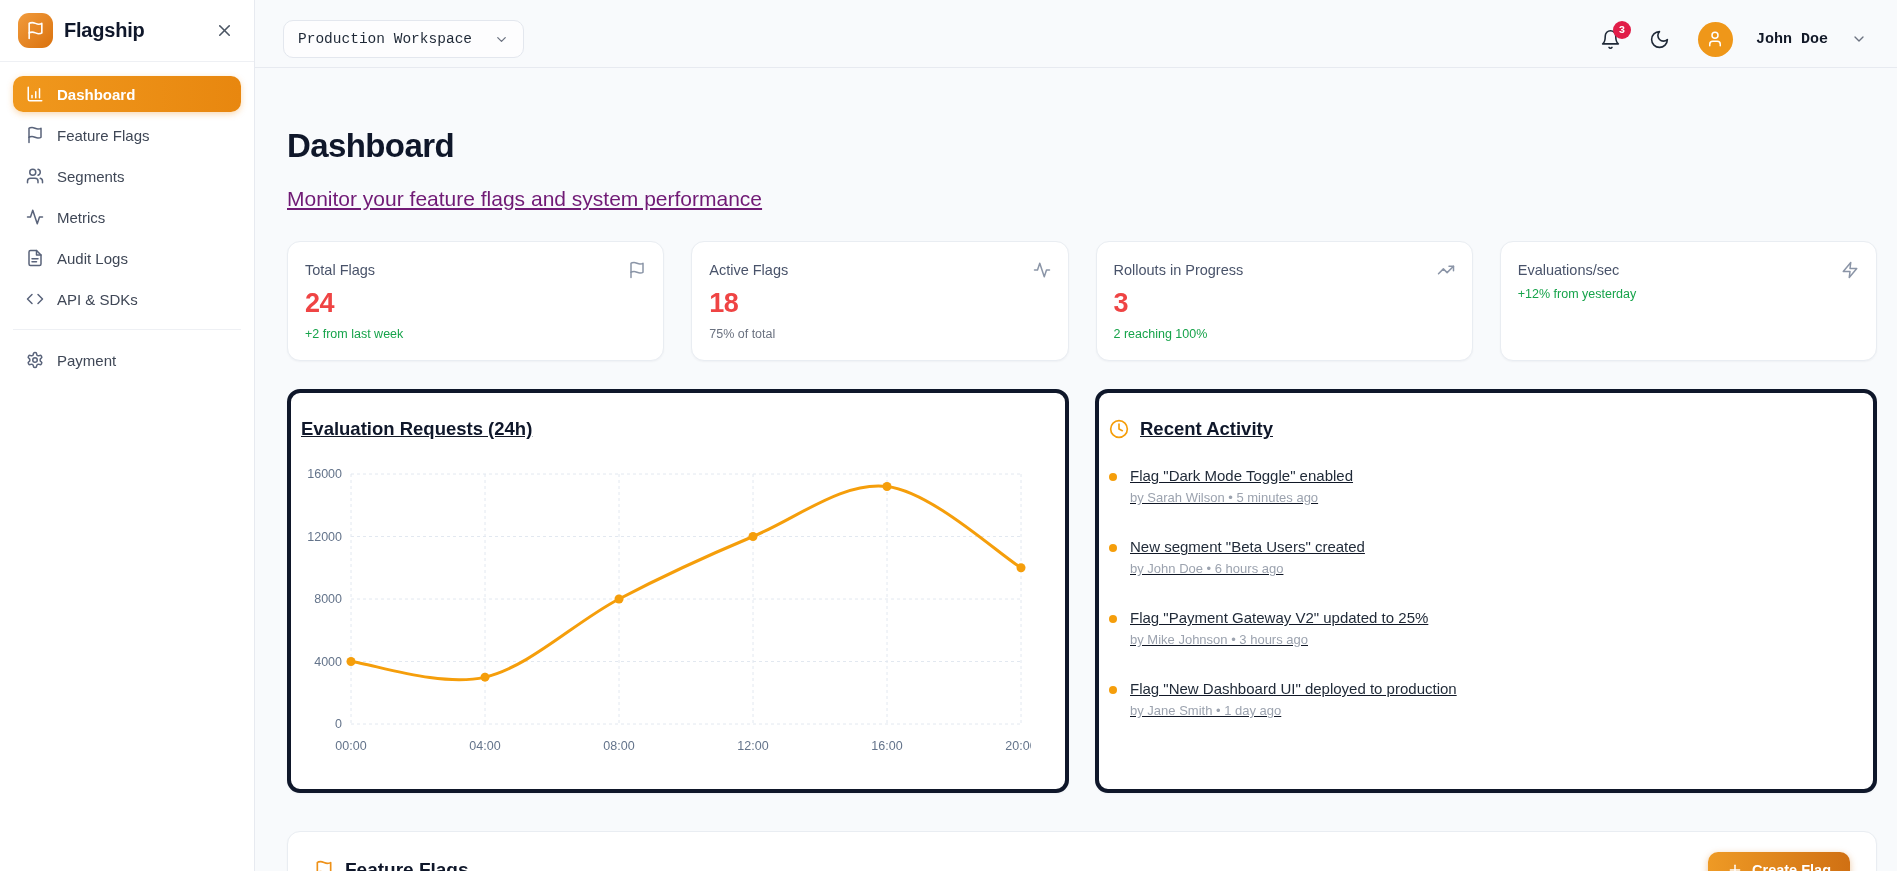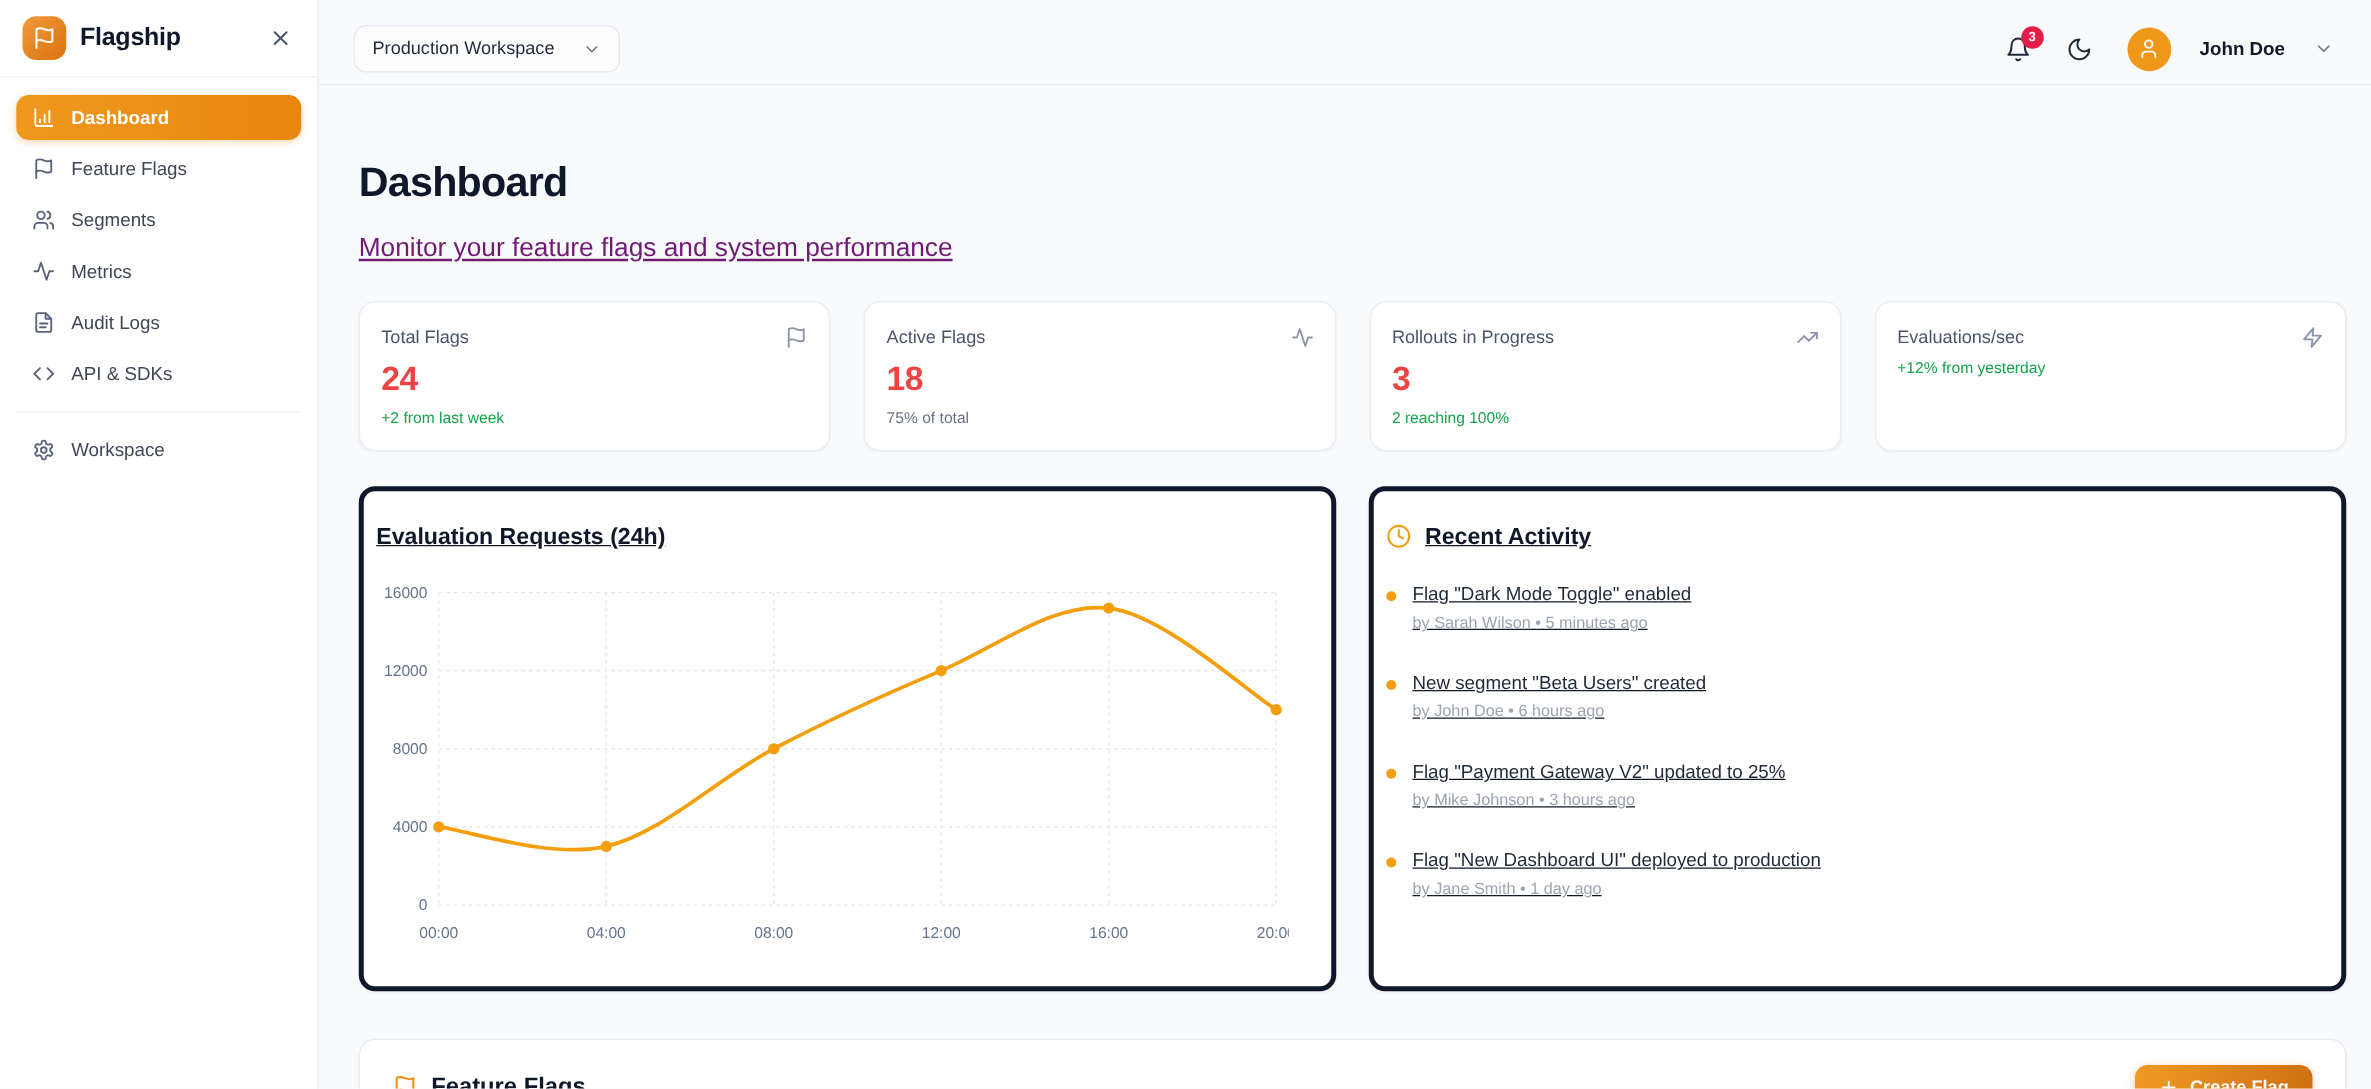--- a/index.html
+++ b/index.html
@@ -25,21 +25,21 @@
   .nav-item { display:flex; align-items:center; gap:13px; padding:9px 13px; border-radius:10px;
               font-size:15px; color:#3f4756; cursor:pointer; }
   .nav-item svg { width:18px; height:18px; color:#59637a; flex:none; }
   .nav-item.active { background:linear-gradient(90deg,#f0981d,#e8870f); color:#fff; font-weight:600;
                      box-shadow:0 2px 6px rgba(237,145,33,.35); }
   .nav-item.active svg { color:#fff; }
   .nav-divider { height:1px; background:#eef0f4; margin:12px 13px; }
 
   
   .topbar { position:absolute; left:255px; right:0; top:0; height:68px; display:flex; align-items:center;
-            padding:11px 30px 0 28px; border-bottom:1px solid #e7eaf0; }
+            padding:11px 30px 0 28px; border-bottom:1px solid #e7eaf0;font-family:Liberation Mono, monospace; }
   .workspace-select { display:flex; align-items:center; gap:22px; padding:10px 14px;
                       border:1px solid #e3e7ee; border-radius:10px; background:#fdfdfe;
                       font-size:14.5px; color:#1f2937; cursor:pointer; }
   .workspace-select svg { width:15px; height:15px; color:#6b7280; }
   .topbar-right { margin-left:auto; display:flex; align-items:center; gap:28px; }
   .icon-btn { position:relative; color:#1f2937; display:flex; cursor:pointer; }
   .icon-btn svg { width:21px; height:21px; }
   .badge { position:absolute; top:-8px; right:-10px; min-width:18px; height:18px; border-radius:9px;
            background:#e11d48; color:#fff; font-size:10.5px; font-weight:700;
            display:flex; align-items:center; justify-content:center; padding:0 4px; }
@@ -161,21 +161,21 @@
       <span>API &amp; SDKs</span>
     </div>
   </nav>
   <div class="nav-divider"></div>
   <nav class="nav" style="padding-top:0;">
     <div class="nav-item">
       <svg viewBox="0 0 24 24" fill="none" stroke="currentColor" stroke-width="2" stroke-linecap="round" stroke-linejoin="round">
           <path d="M12.22 2h-.44a2 2 0 0 0-2 2v.18a2 2 0 0 1-1 1.73l-.43.25a2 2 0 0 1-2 0l-.15-.08a2 2 0 0 0-2.73.73l-.22.38a2 2 0 0 0 .73 2.73l.15.1a2 2 0 0 1 1 1.72v.51a2 2 0 0 1-1 1.74l-.15.09a2 2 0 0 0-.73 2.73l.22.38a2 2 0 0 0 2.73.73l.15-.08a2 2 0 0 1 2 0l.43.25a2 2 0 0 1 1 1.73V20a2 2 0 0 0 2 2h.44a2 2 0 0 0 2-2v-.18a2 2 0 0 1 1-1.73l.43-.25a2 2 0 0 1 2 0l.15.08a2 2 0 0 0 2.73-.73l.22-.39a2 2 0 0 0-.73-2.73l-.15-.08a2 2 0 0 1-1-1.74v-.5a2 2 0 0 1 1-1.74l.15-.09a2 2 0 0 0 .73-2.73l-.22-.38a2 2 0 0 0-2.73-.73l-.15.08a2 2 0 0 1-2 0l-.43-.25a2 2 0 0 1-1-1.73V4a2 2 0 0 0-2-2z"></path>
           <circle cx="12" cy="12" r="3"></circle>
         </svg>
-      <span>Workspace</span>
+      <span>Payment</span>
     </div>
   </nav>
 </aside>
 
 <header class="topbar">
   <div class="workspace-select">
     <span>Production Workspace</span>
     <svg class="chev" viewBox="0 0 24 24" fill="none" stroke="currentColor" stroke-width="2" stroke-linecap="round" stroke-linejoin="round">
         <path d="m6 9 6 6 6-6"></path>
       </svg>

